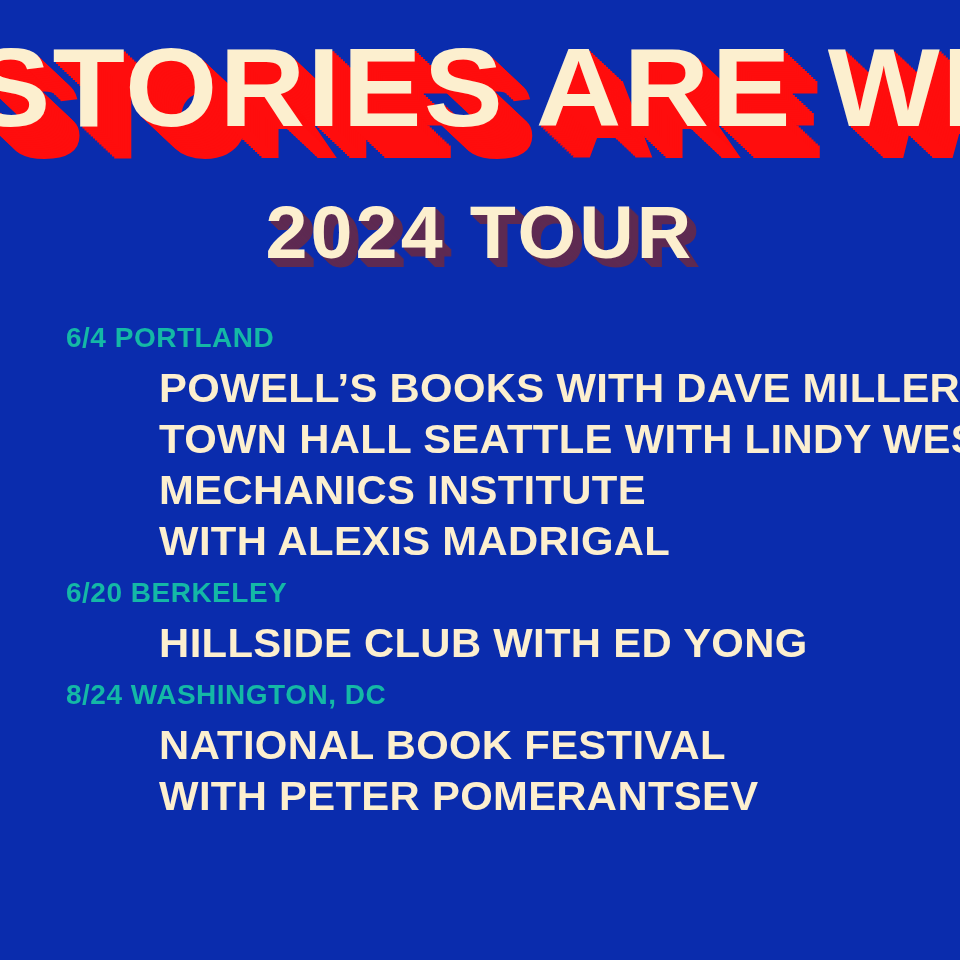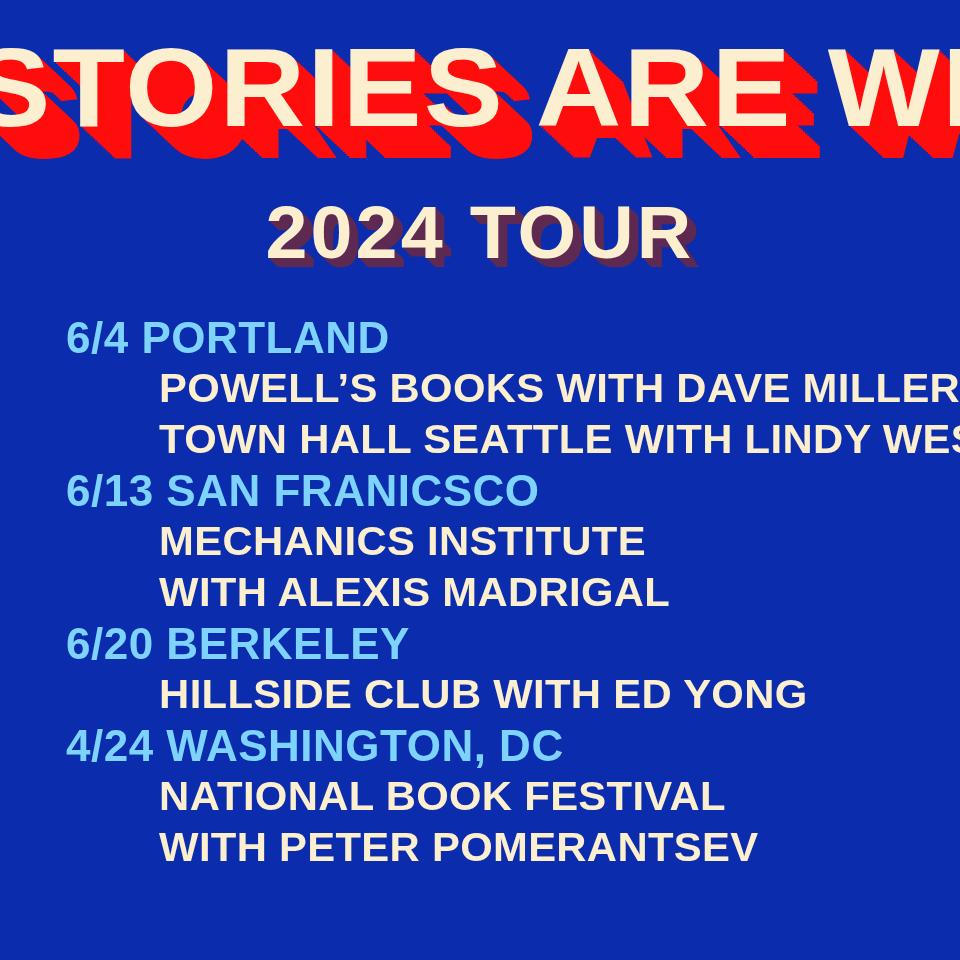--- a/index.html
+++ b/index.html
@@ -73,24 +73,24 @@
     position: absolute;
     left: 0;
     top: 312px;
     width: 960px;
   }
   .tour-stop { margin: 0; }
 
   .date-line {
     margin: 0;
     padding: 0 0 0 66px;
-    color: #7dd3fc;
+    color: #14b8a6;
     font-family: "Liberation Sans", sans-serif;
     font-weight: bold;
-    font-size: 44px;
+    font-size: 28px;
     line-height: 51px;
     letter-spacing: 0.5px;
     white-space: nowrap;
   }
   .venue-line {
     margin: 0;
     padding: 0 0 0 156px;
     color: #fcefcf;
     font-family: "Liberation Sans Narrow", "Liberation Sans", sans-serif;
     font-weight: bold;
@@ -120,30 +120,29 @@
     <div class="tour-stop">
       <div class="date-line">6/4 PORTLAND</div>
       <div class="venue-line">POWELL’S BOOKS WITH DAVE MILLER</div>
     </div>
 
     <div class="tour-stop">
       <div class="venue-line">TOWN HALL SEATTLE WITH LINDY WEST</div>
     </div>
 
     <div class="tour-stop">
-      <div class="date-line">6/13 SAN FRANICSCO</div>
       <div class="venue-line">MECHANICS INSTITUTE</div>
       <div class="venue-line">WITH ALEXIS MADRIGAL</div>
     </div>
 
     <div class="tour-stop">
       <div class="date-line">6/20 BERKELEY</div>
       <div class="venue-line">HILLSIDE CLUB WITH ED YONG</div>
     </div>
 
     <div class="tour-stop">
-      <div class="date-line">4/24 WASHINGTON, DC</div>
+      <div class="date-line">8/24 WASHINGTON, DC</div>
       <div class="venue-line">NATIONAL BOOK FESTIVAL</div>
       <div class="venue-line">WITH PETER POMERANTSEV</div>
     </div>
 
   </div>
 </div>
 
 </body></html>

